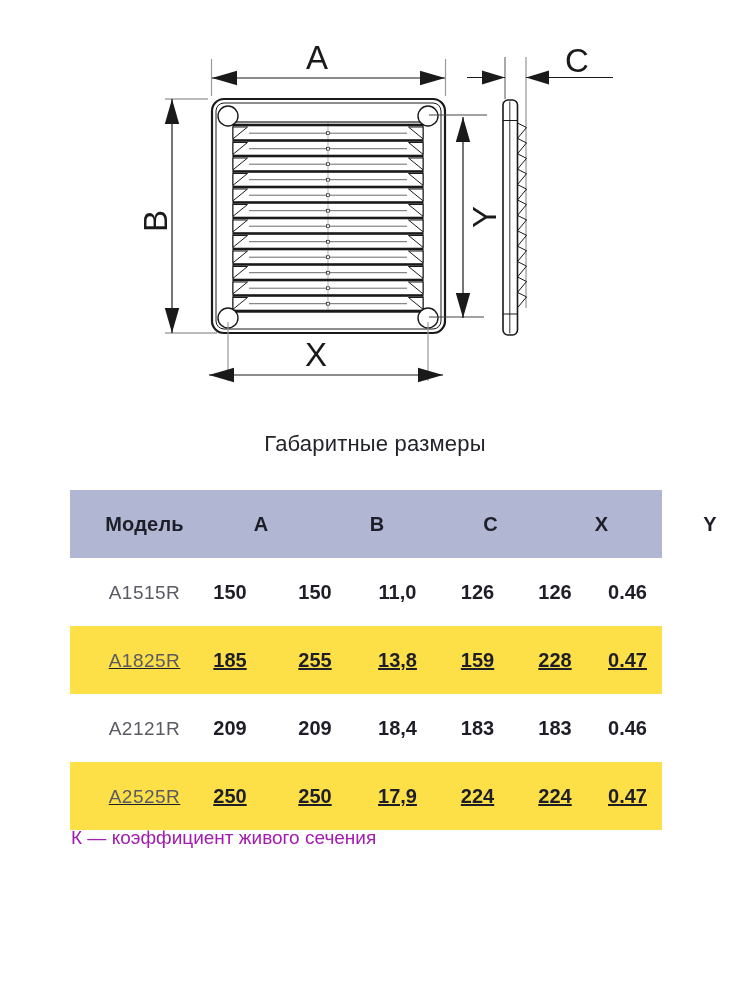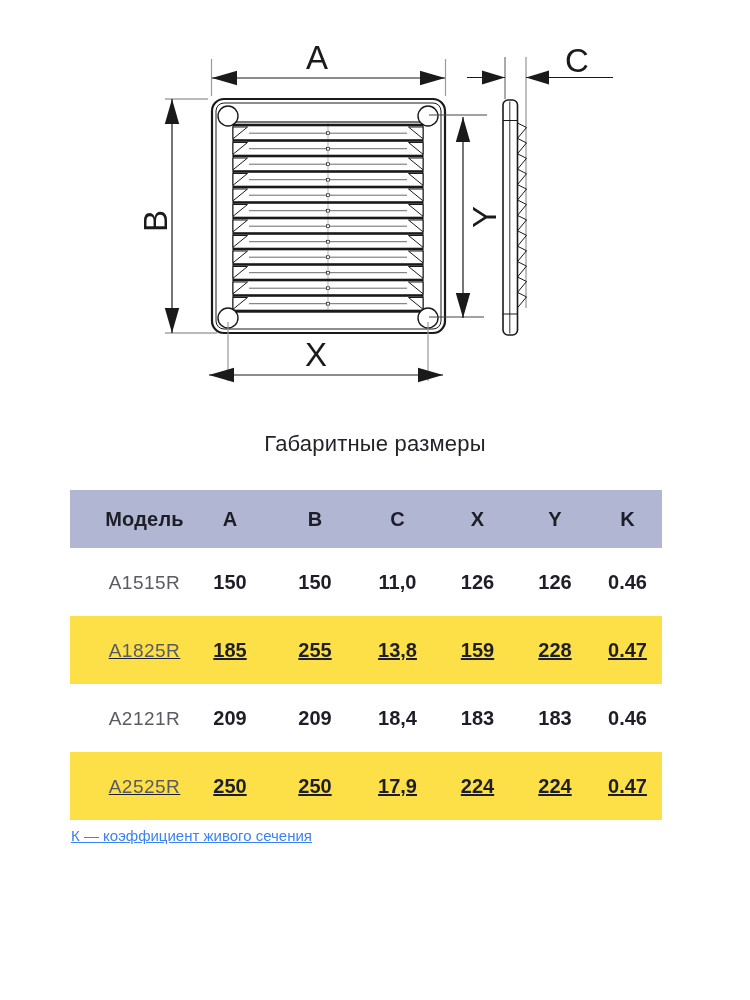--- a/index.html
+++ b/index.html
@@ -11,32 +11,32 @@
   .dim-label{font-family:"Liberation Sans", sans-serif;font-size:33px;fill:#1a1a1a;font-weight:400;}
   .title{
     position:absolute;left:0;right:0;top:431px;text-align:center;
     font-size:22px;font-weight:400;color:#23232b;letter-spacing:.2px;
   }
   .dims-table{position:absolute;left:70px;top:490px;width:592px;}
   .trow{
     display:grid;grid-template-columns:117px 86px 84px 81px 79px 76px 69px;
     align-items:center;height:68px;
   }
-  .trow.thead{height:58px;background:#b1b7d3;}
+  .trow.thead{height:68px;background:#b1b7d3;gap:31px;}
   .trow.alt{background:#fde047;text-decoration:underline;}
   .cell{
     text-align:center;font-size:20px;font-weight:700;color:#1e1e28;line-height:1;
   }
   .cell.model{
     padding-left:32px;font-size:19px;font-weight:400;color:#5a5a64;letter-spacing:.5px;
   }
   .thead .cell{font-weight:700;}
   .thead .cell.model{font-weight:700;color:#1e1e28;font-size:20px;letter-spacing:.2px;}
   .footnote{
-    position:absolute;left:71px;top:827px;font-size:15px;font-weight:400;color:#3b82f6;text-decoration:underline;
+    position:absolute;left:71px;top:827px;font-size:19px;font-weight:400;color:#a21caf;
   }
 </style>
 </head>
 <body>
 
 <div class="page">
 
   <svg class="drawing" width="750" height="420" viewBox="0 0 750 420">
     <defs>
       <g id="louver">

